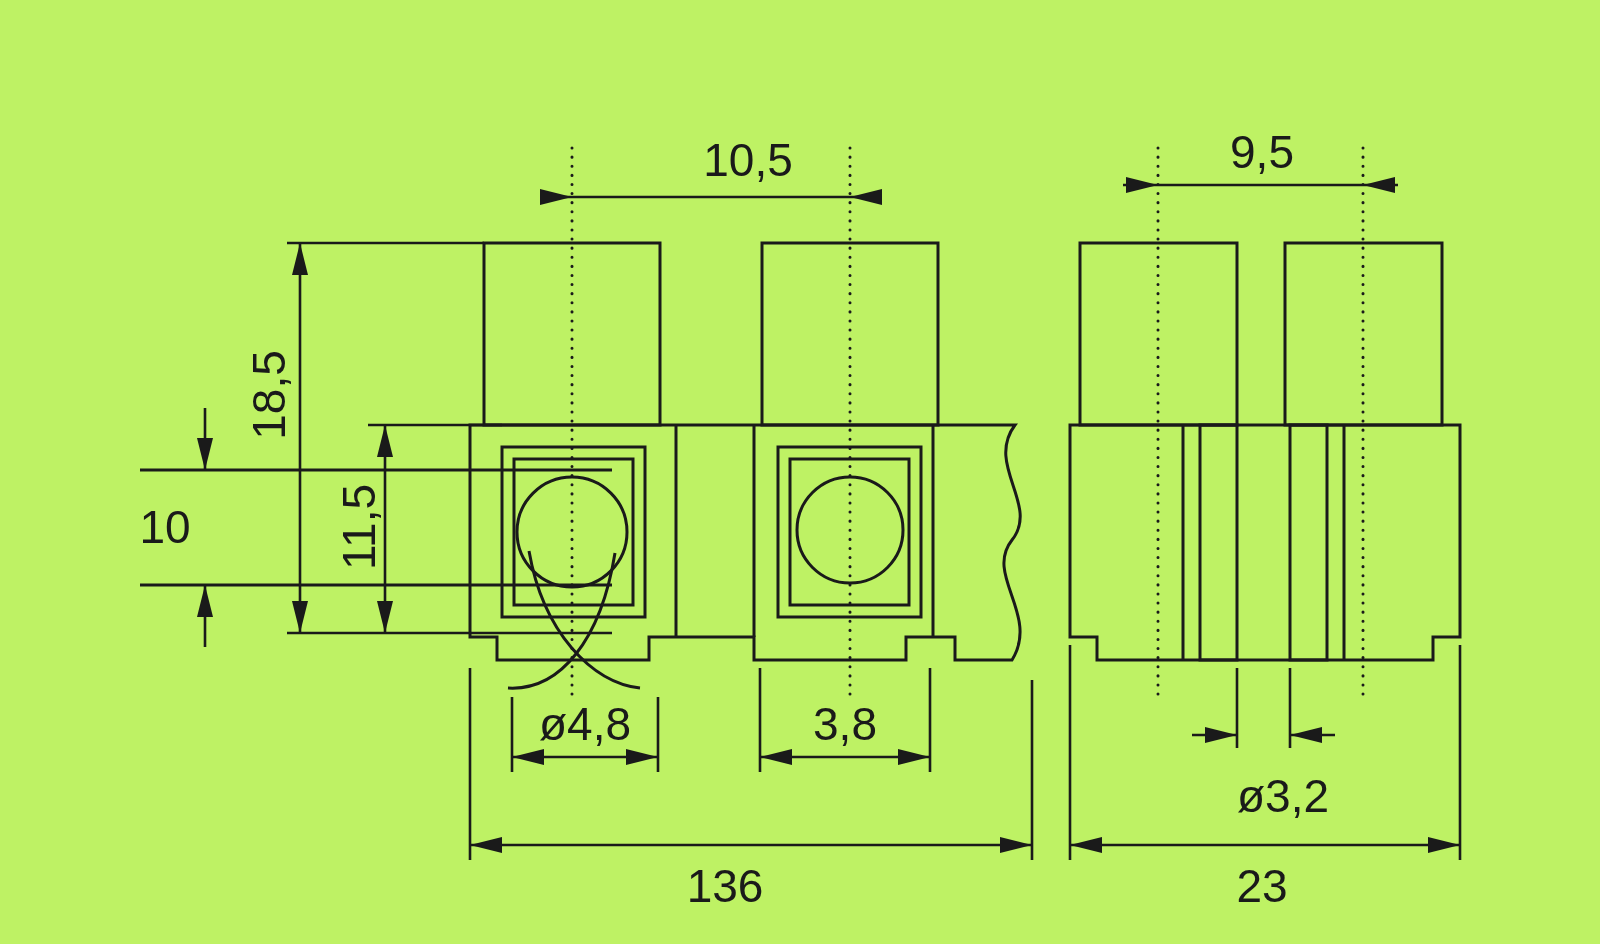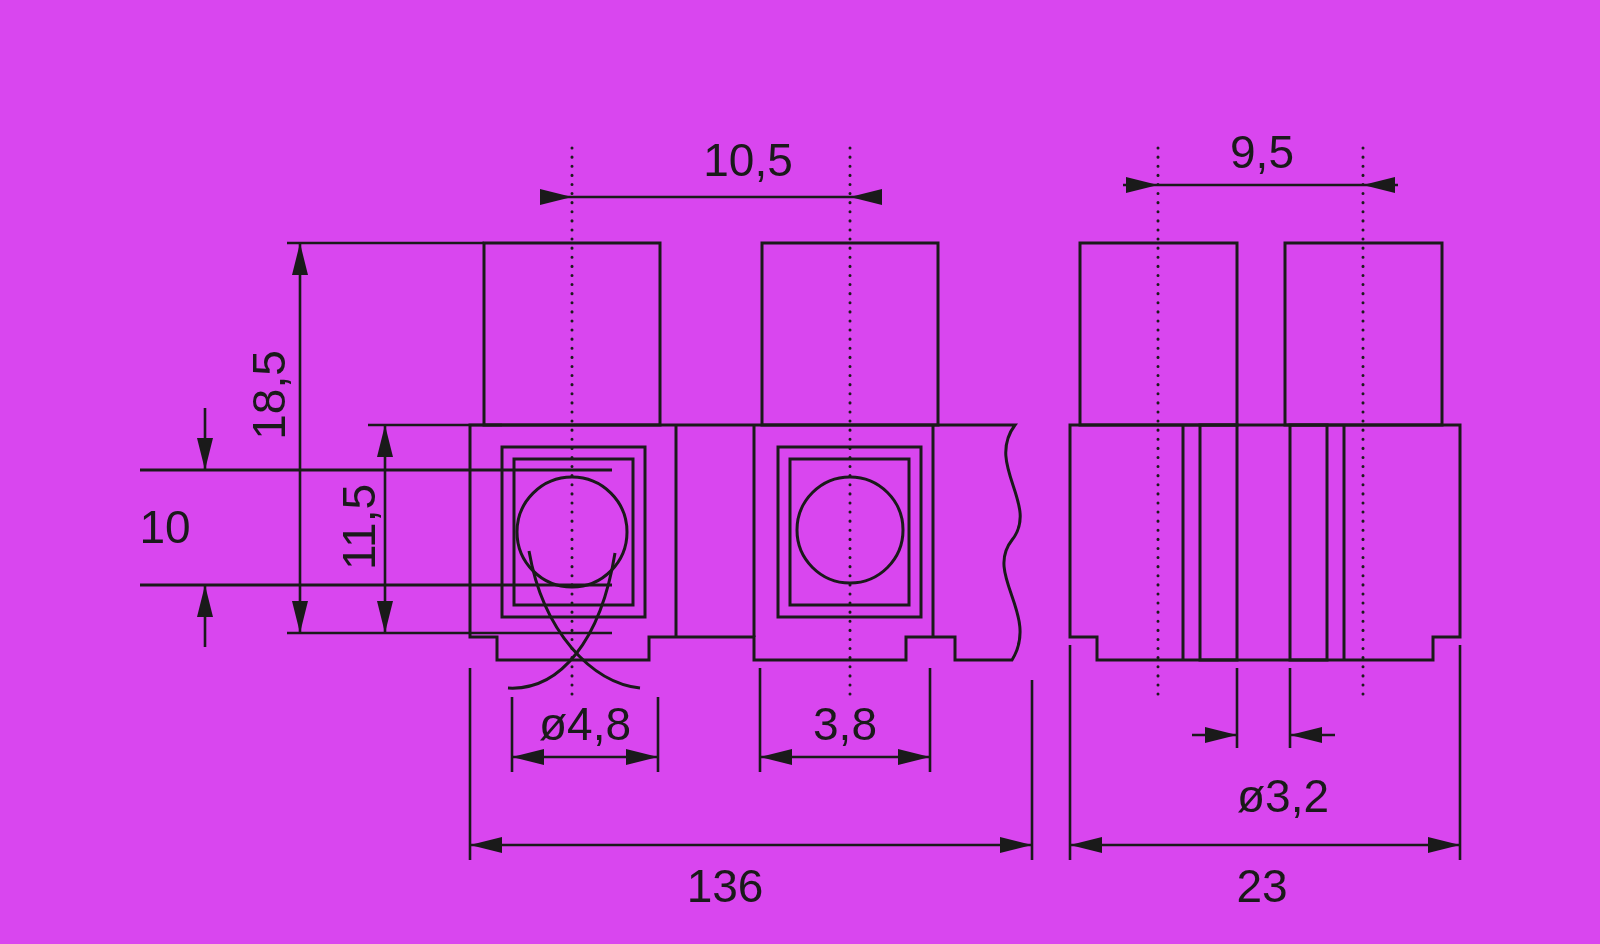--- a/index.html
+++ b/index.html
@@ -1,20 +1,20 @@
 <!DOCTYPE html>
 <html><head>
 <meta charset="utf-8">
 <style>
   html, body { margin: 0; padding: 0; background: #ffffff; }
   .canvas {
     position: relative;
     width: 1600px;
     height: 944px;
-    background: #d946ef;
+    background: #bef264;
     overflow: hidden;
   }
   svg { position: absolute; top: 0; left: 0; }
   .ln   { stroke: #1a1a1a; stroke-width: 3; fill: none; stroke-linecap: butt; stroke-linejoin: miter; }
   .thin { stroke: #1a1a1a; stroke-width: 2.6; fill: none; }
   .ctr  { stroke: #1a1a1a; stroke-width: 3; fill: none; stroke-dasharray: 0.1 9; stroke-linecap: round; }
   .arr  { fill: #1a1a1a; stroke: none; }
   text  {
     font-family: "Liberation Sans", "DejaVu Sans", sans-serif;
     font-size: 46px;

